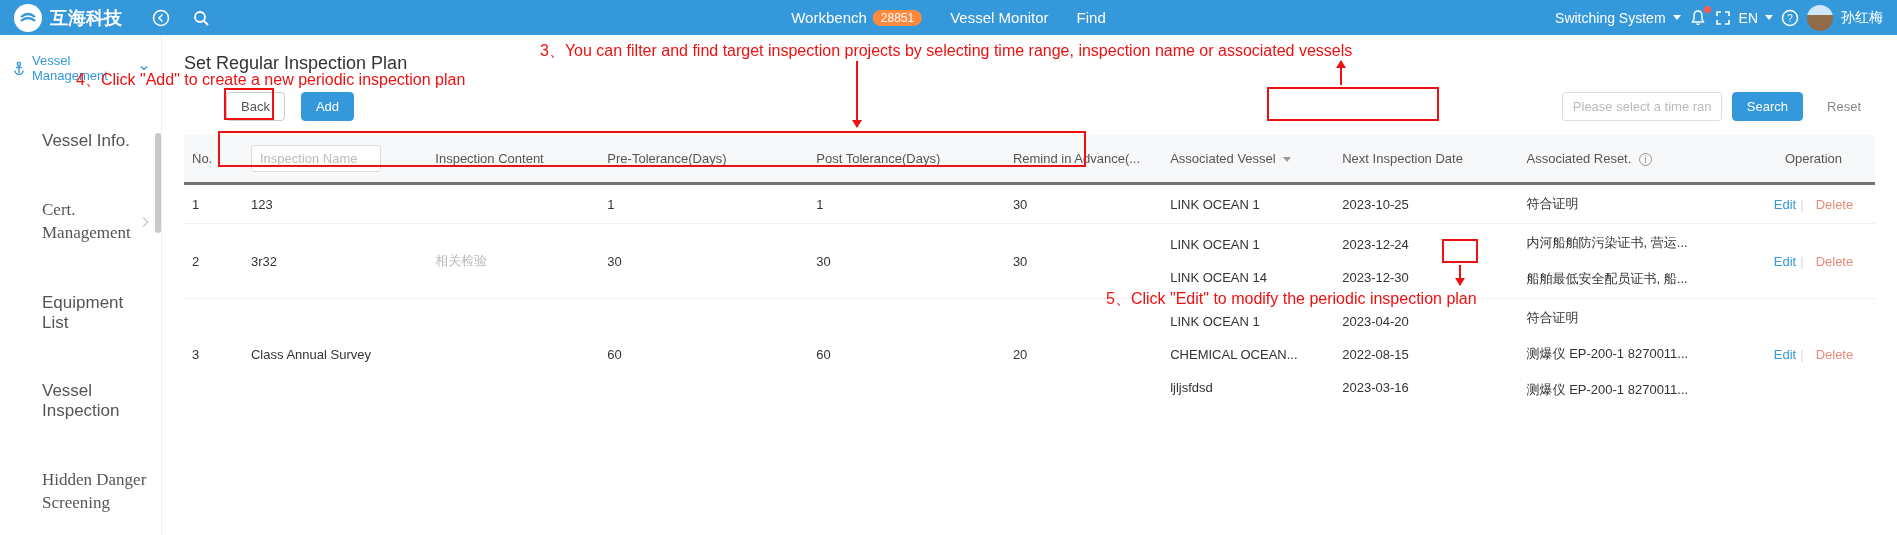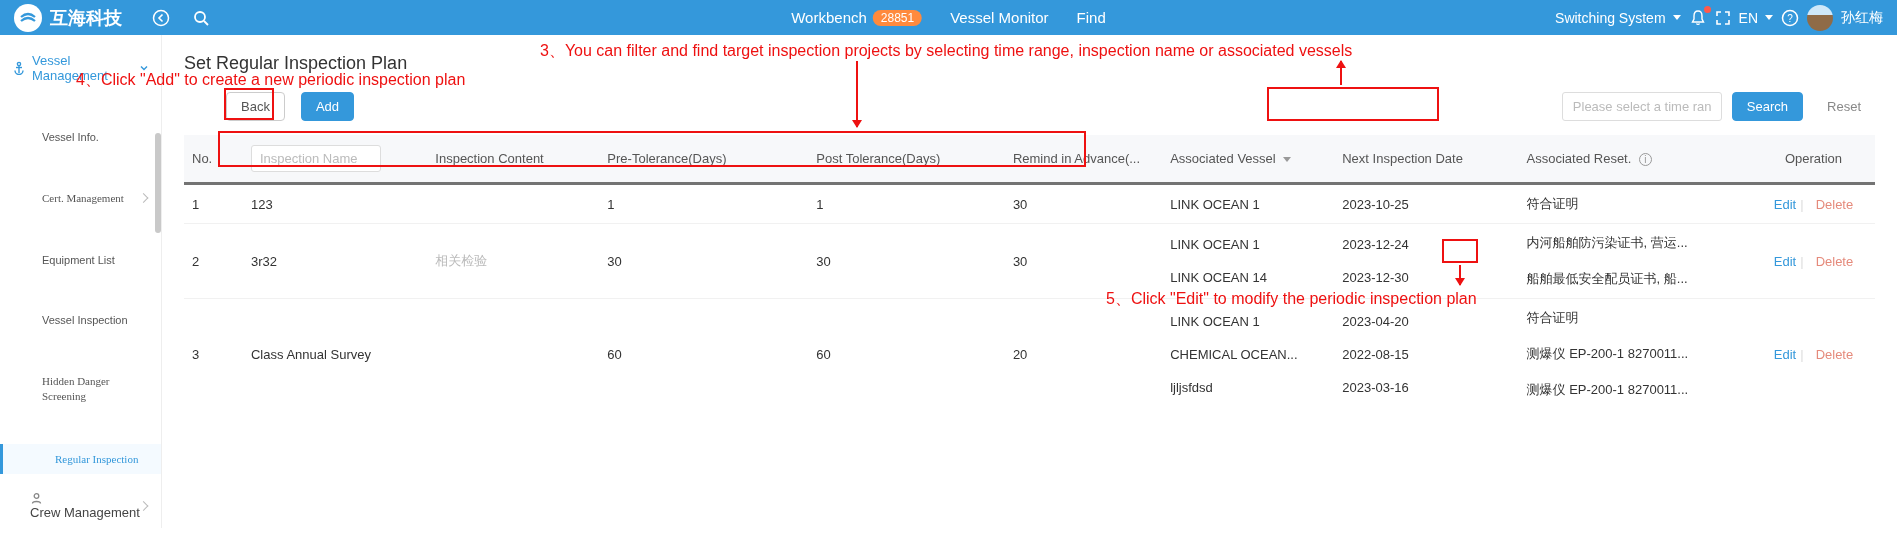--- a/index.html
+++ b/index.html
@@ -62,21 +62,21 @@
     position:absolute; right:0; top:98px; width:6px; height:100px;
     background:#c9c9c9; border-radius:3px;
   }
   .side-section {
     padding:8px 12px; color:#3498db; font-size:13px;
     display:flex; align-items:center; gap:6px; cursor:pointer;
   }
   .anchor-icon { color:#3498db; }
   .side-items { margin-top:6px; }
   .side-item {
-    padding:8px 10px 8px 42px; color:#555; font-size:11px; cursor:pointer;
+    padding:8px 10px 8px 42px; color:#555; font-size:17px; cursor:pointer;
     position:relative;
     margin-top:32px;
   }
   .side-item.has-chevron::after {
     content:""; position:absolute; right:14px; top:50%;
     width:6px; height:6px; border-top:1.5px solid #bbb; border-right:1.5px solid #bbb;
     transform: translateY(-50%) rotate(45deg);
   }
   .side-item.two-line { line-height:1.35;font-family:Liberation Serif, serif; }
   .side-item.active {

